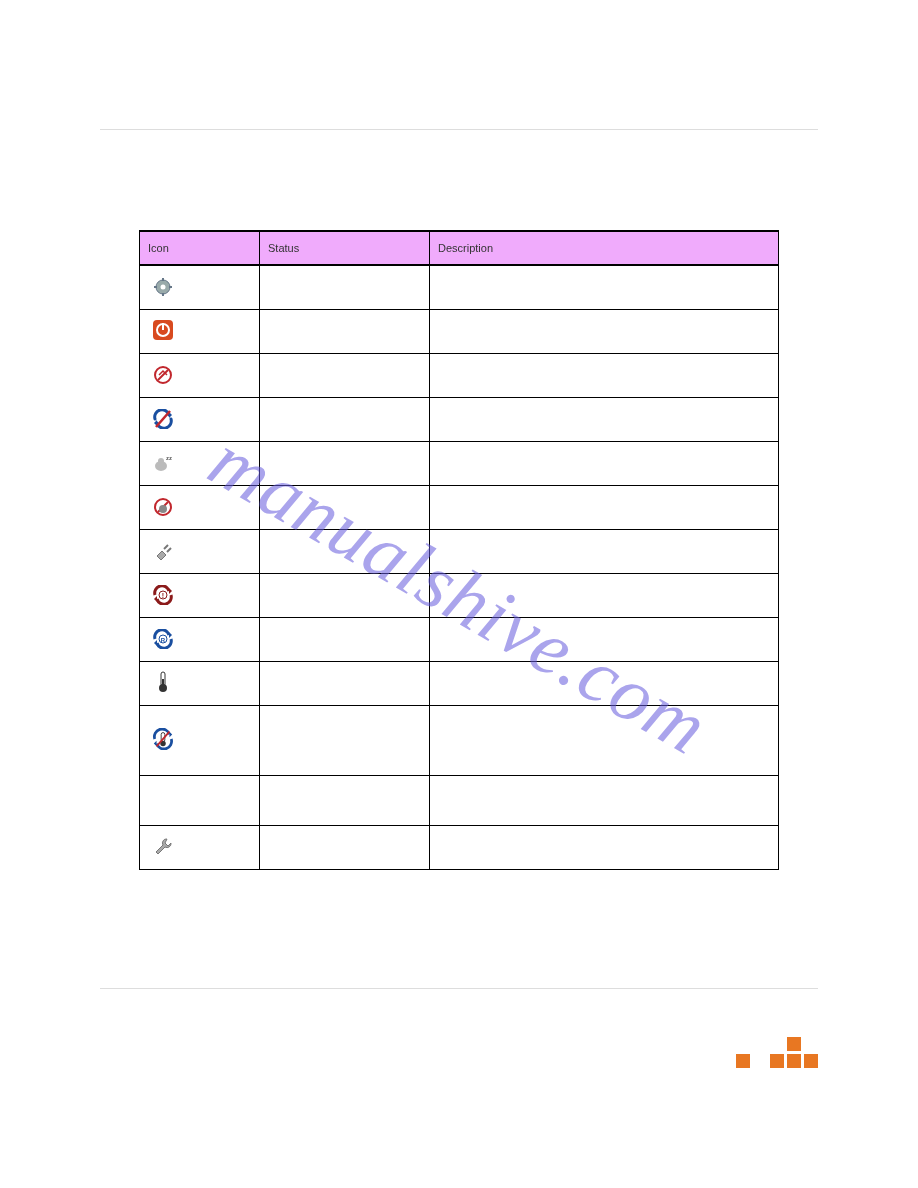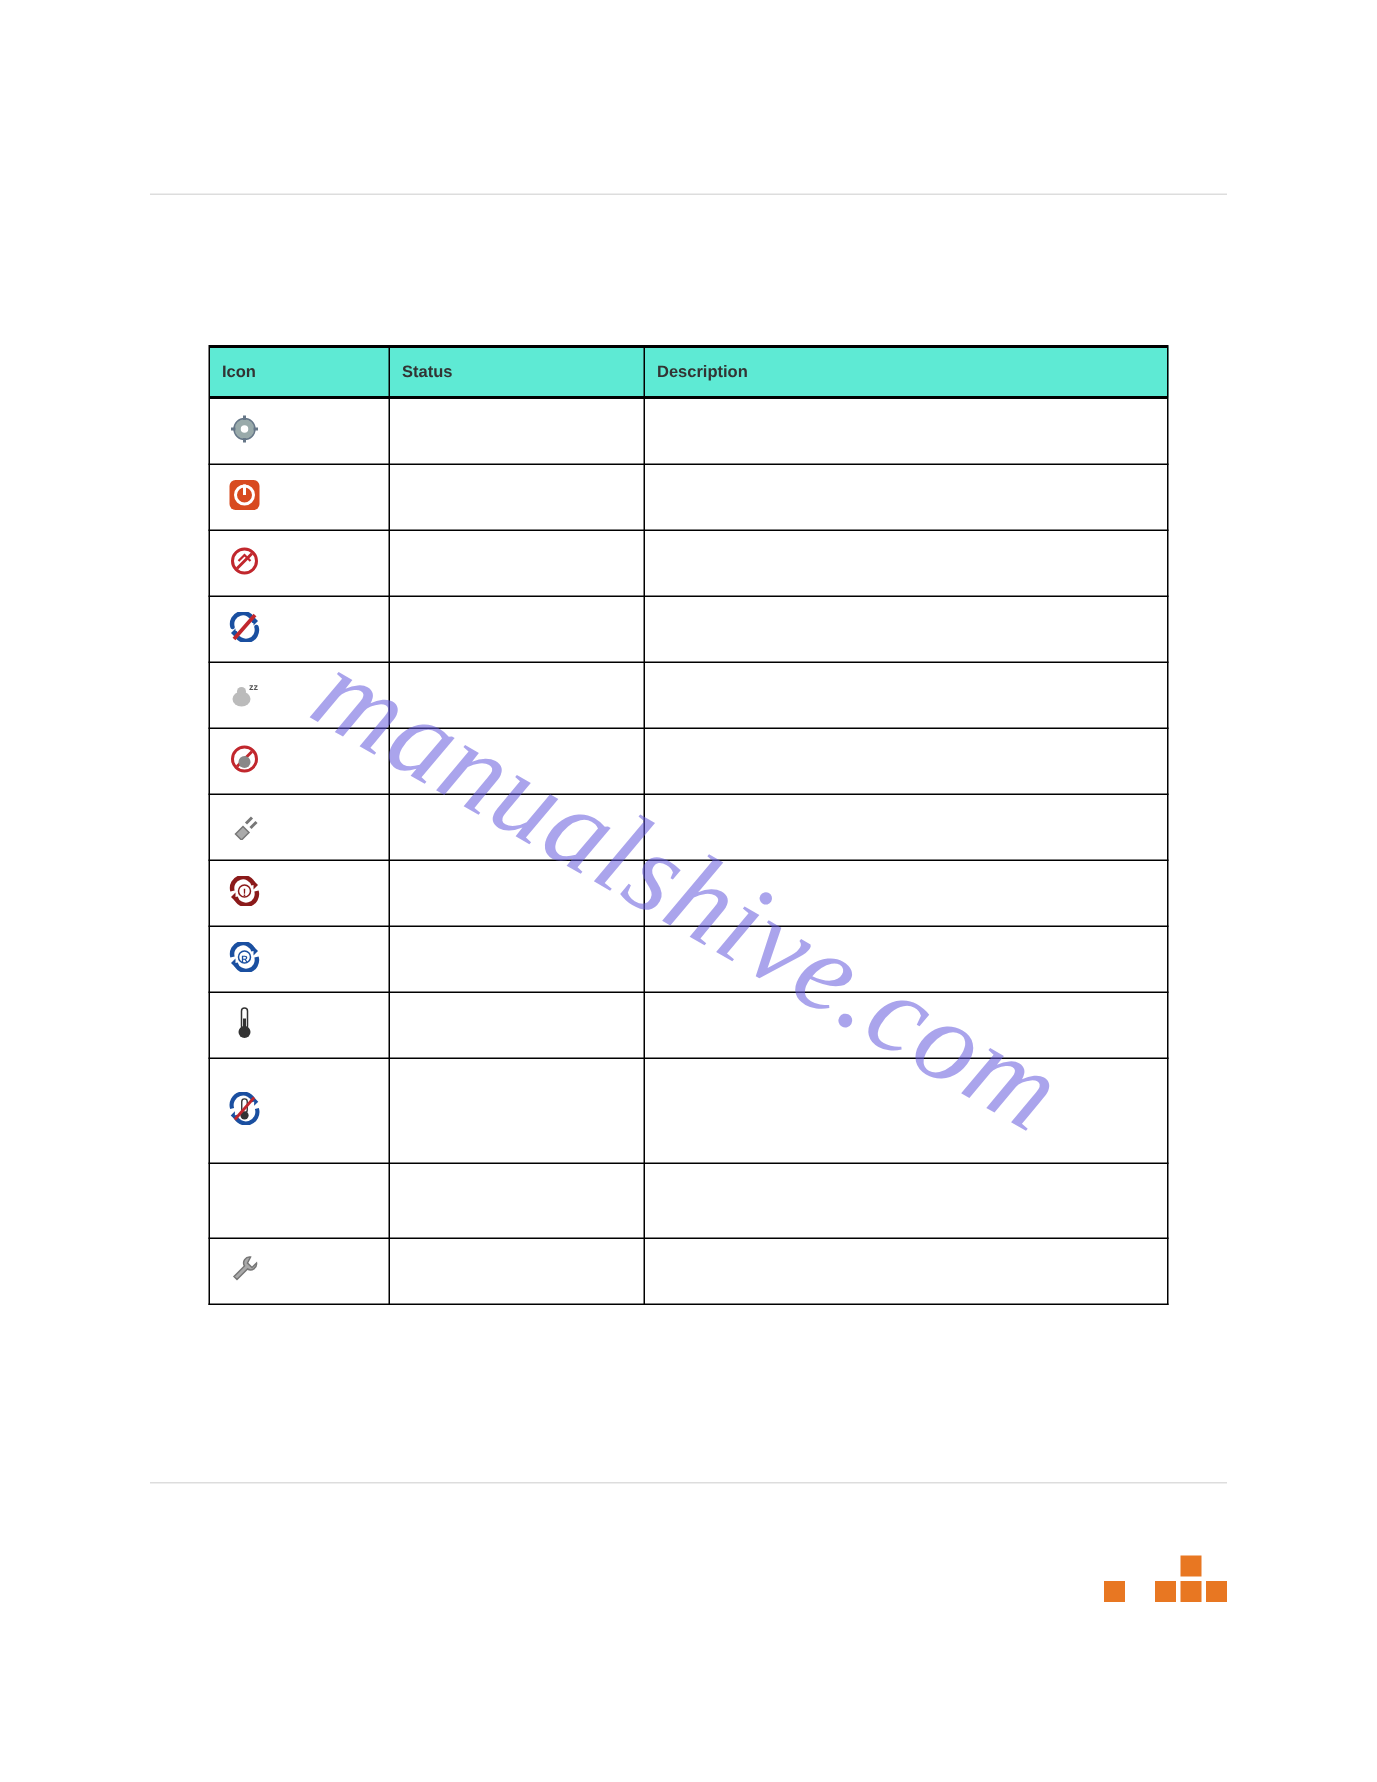--- a/index.html
+++ b/index.html
@@ -24,26 +24,26 @@
   .section-title-area {
     height: 70px;
   }
   table.status-table {
     width: 640px;
     margin: 0 auto;
     border-collapse: collapse;
     border: 1.5px solid #000;
   }
   table.status-table th {
-    background: #5eead4;
+    background: #f0abfc;
     border: 1px solid #000;
     border-top: 2px solid #000;
     border-bottom: 2px solid #000;
     height: 34px;
-    font-weight: bold;
+    font-weight: normal;
     font-size: 11px;
     text-align: left;
     padding: 4px 8px;
   }
   table.status-table th:first-child { width: 120px; }
   table.status-table th:nth-child(2) { width: 170px; }
   table.status-table td {
     border: 1px solid #000;
     padding: 6px 8px;
     vertical-align: middle;

